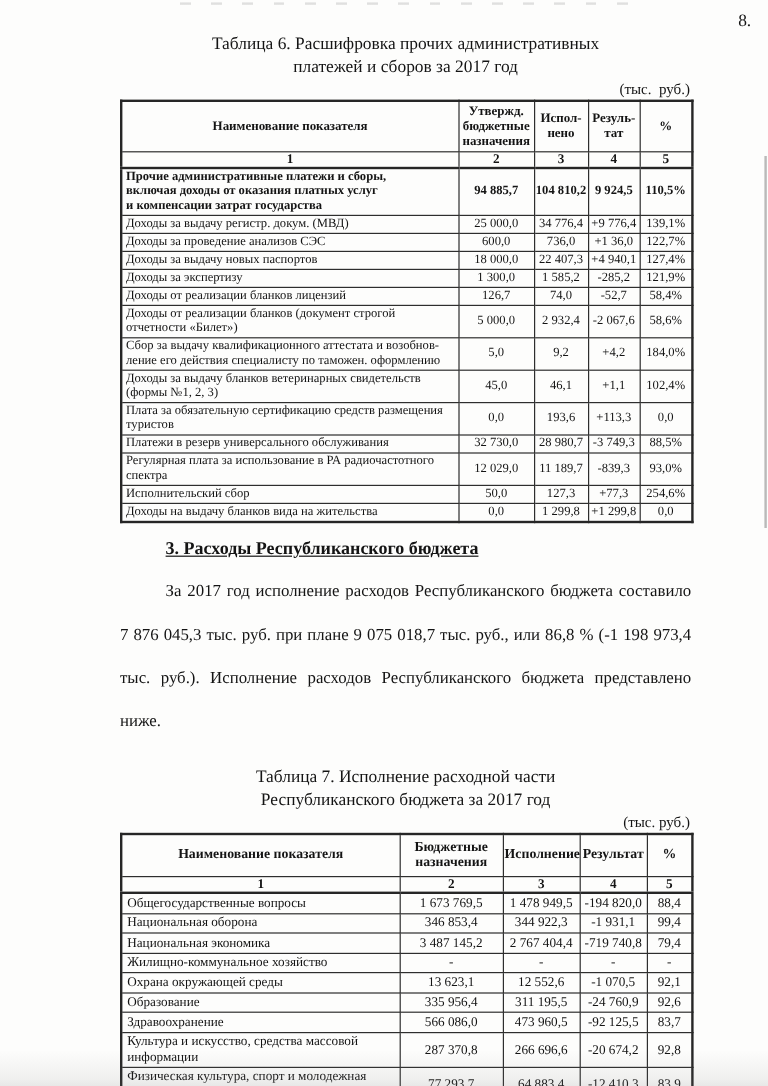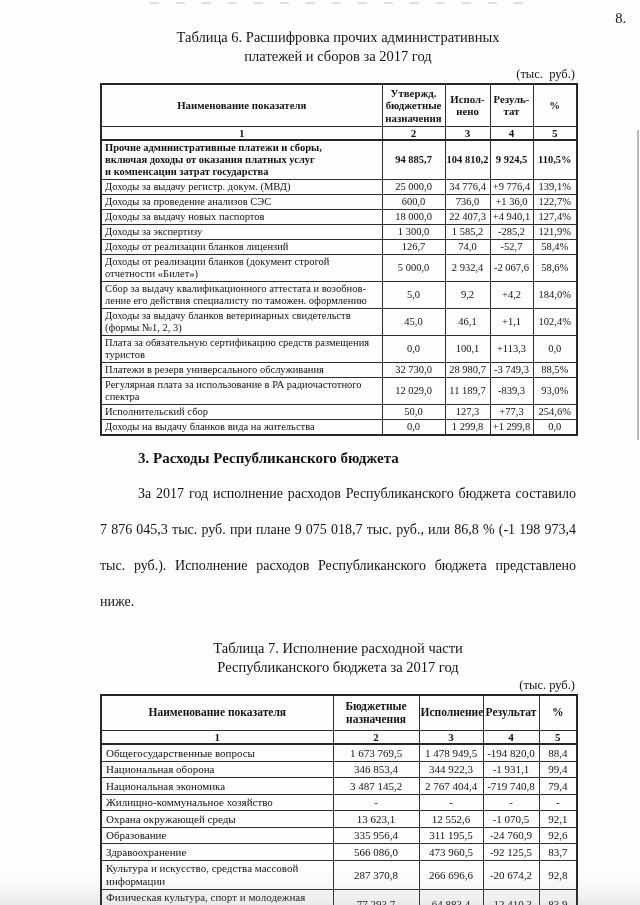--- a/index.html
+++ b/index.html
@@ -28,21 +28,21 @@
   td,th{border:1px solid #2e2e2e;vertical-align:middle;}
   table{border:2px solid #262626;}
   th{font-weight:bold;text-align:center;white-space:pre-line;line-height:1.14;padding:2px 1px;font-size:10.8px;}
   table.t7 th{font-size:11.5px;padding:4px 1px;}
   .nums td{font-weight:bold;text-align:center;line-height:12px;padding:0;border-bottom:2px solid #262626;font-size:11px;}
   td.name{text-align:left;white-space:pre-line;line-height:12px;padding:1px 2px 1px 3px;margin-left:19px;}
   table.t7 td.name{line-height:12.5px;padding:1.5px 2px 1.5px 4px;}
   td.num{text-align:center;white-space:nowrap;padding:1px 1px;}
   tr.bold-row td{font-weight:bold;}
 
-  .sec-heading{font-weight:bold;font-size:15px;line-height:19px;margin:13px 0 0 38px;}
+  .sec-heading{font-weight:bold;font-size:15px;line-height:19px;margin:13px 0 0 38px;text-decoration:underline;}
   .body-par{font-size:14px;line-height:36px;text-align:justify;text-indent:38px;margin-top:8px;}
   .t7-title{margin-top:19px;}
 </style>
 </head>
 <body>
 
 <div class="scan-top"></div>
 <div class="scan-right"></div>
 <div class="page-number">8.</div>
 
@@ -146,21 +146,21 @@
 (формы №1, 2, 3)</td>
       <td class="num">45,0</td>
       <td class="num">46,1</td>
       <td class="num">+1,1</td>
       <td class="num">102,4%</td>
     </tr>
     <tr>
       <td class="name">Плата за обязательную сертификацию средств размещения
 туристов</td>
       <td class="num">0,0</td>
-      <td class="num">100,1</td>
+      <td class="num">193,6</td>
       <td class="num">+113,3</td>
       <td class="num">0,0</td>
     </tr>
     <tr>
       <td class="name">Платежи в резерв универсального обслуживания</td>
       <td class="num">32 730,0</td>
       <td class="num">28 980,7</td>
       <td class="num">-3 749,3</td>
       <td class="num">88,5%</td>
     </tr>

